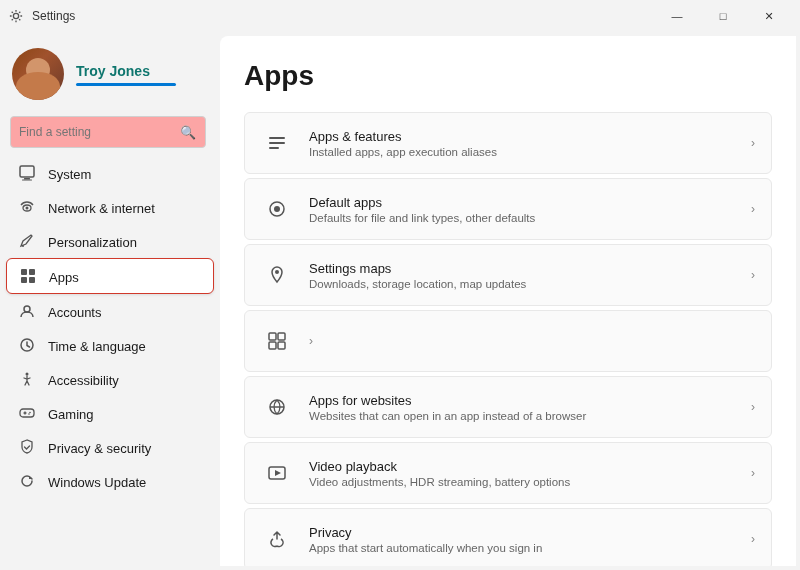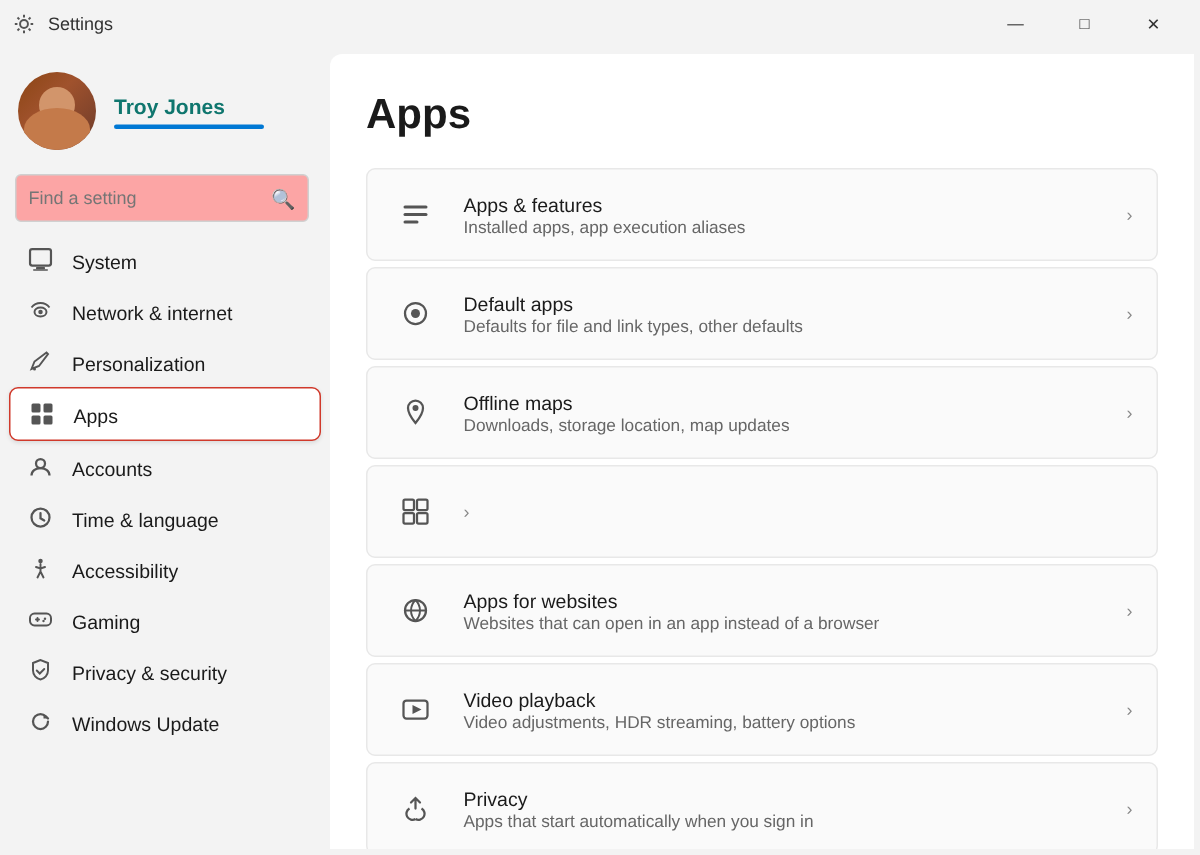--- a/index.html
+++ b/index.html
@@ -400,21 +400,21 @@
     <div class="settings-item-chevron">›</div>
   </div>
         <div class="settings-item">
     <div class="settings-item-icon">
             <svg width="20" height="20" viewBox="0 0 20 20">
               <path d="M10 2C7.24 2 5 4.24 5 7c0 4 5 10 5 10s5-6 5-10c0-2.76-2.24-5-5-5z" stroke="#555" stroke-width="1.5" fill="none"></path>
               <circle cx="10" cy="7" r="2" fill="#555"></circle>
             </svg>
           </div>
     <div class="settings-item-text">
-      <div class="settings-item-title">Offline maps</div>
+      <div class="settings-item-title">Settings maps</div>
       <div class="settings-item-desc">Downloads, storage location, map updates</div>
     </div>
     <div class="settings-item-chevron">›</div>
   </div>
         <div class="settings-item">
     <div class="settings-item-icon">
             <svg width="20" height="20" viewBox="0 0 20 20">
               <rect x="2" y="2" width="7" height="7" rx="1" stroke="#555" stroke-width="1.5" fill="none"></rect>
               <rect x="11" y="2" width="7" height="7" rx="1" stroke="#555" stroke-width="1.5" fill="none"></rect>
               <rect x="2" y="11" width="7" height="7" rx="1" stroke="#555" stroke-width="1.5" fill="none"></rect>

